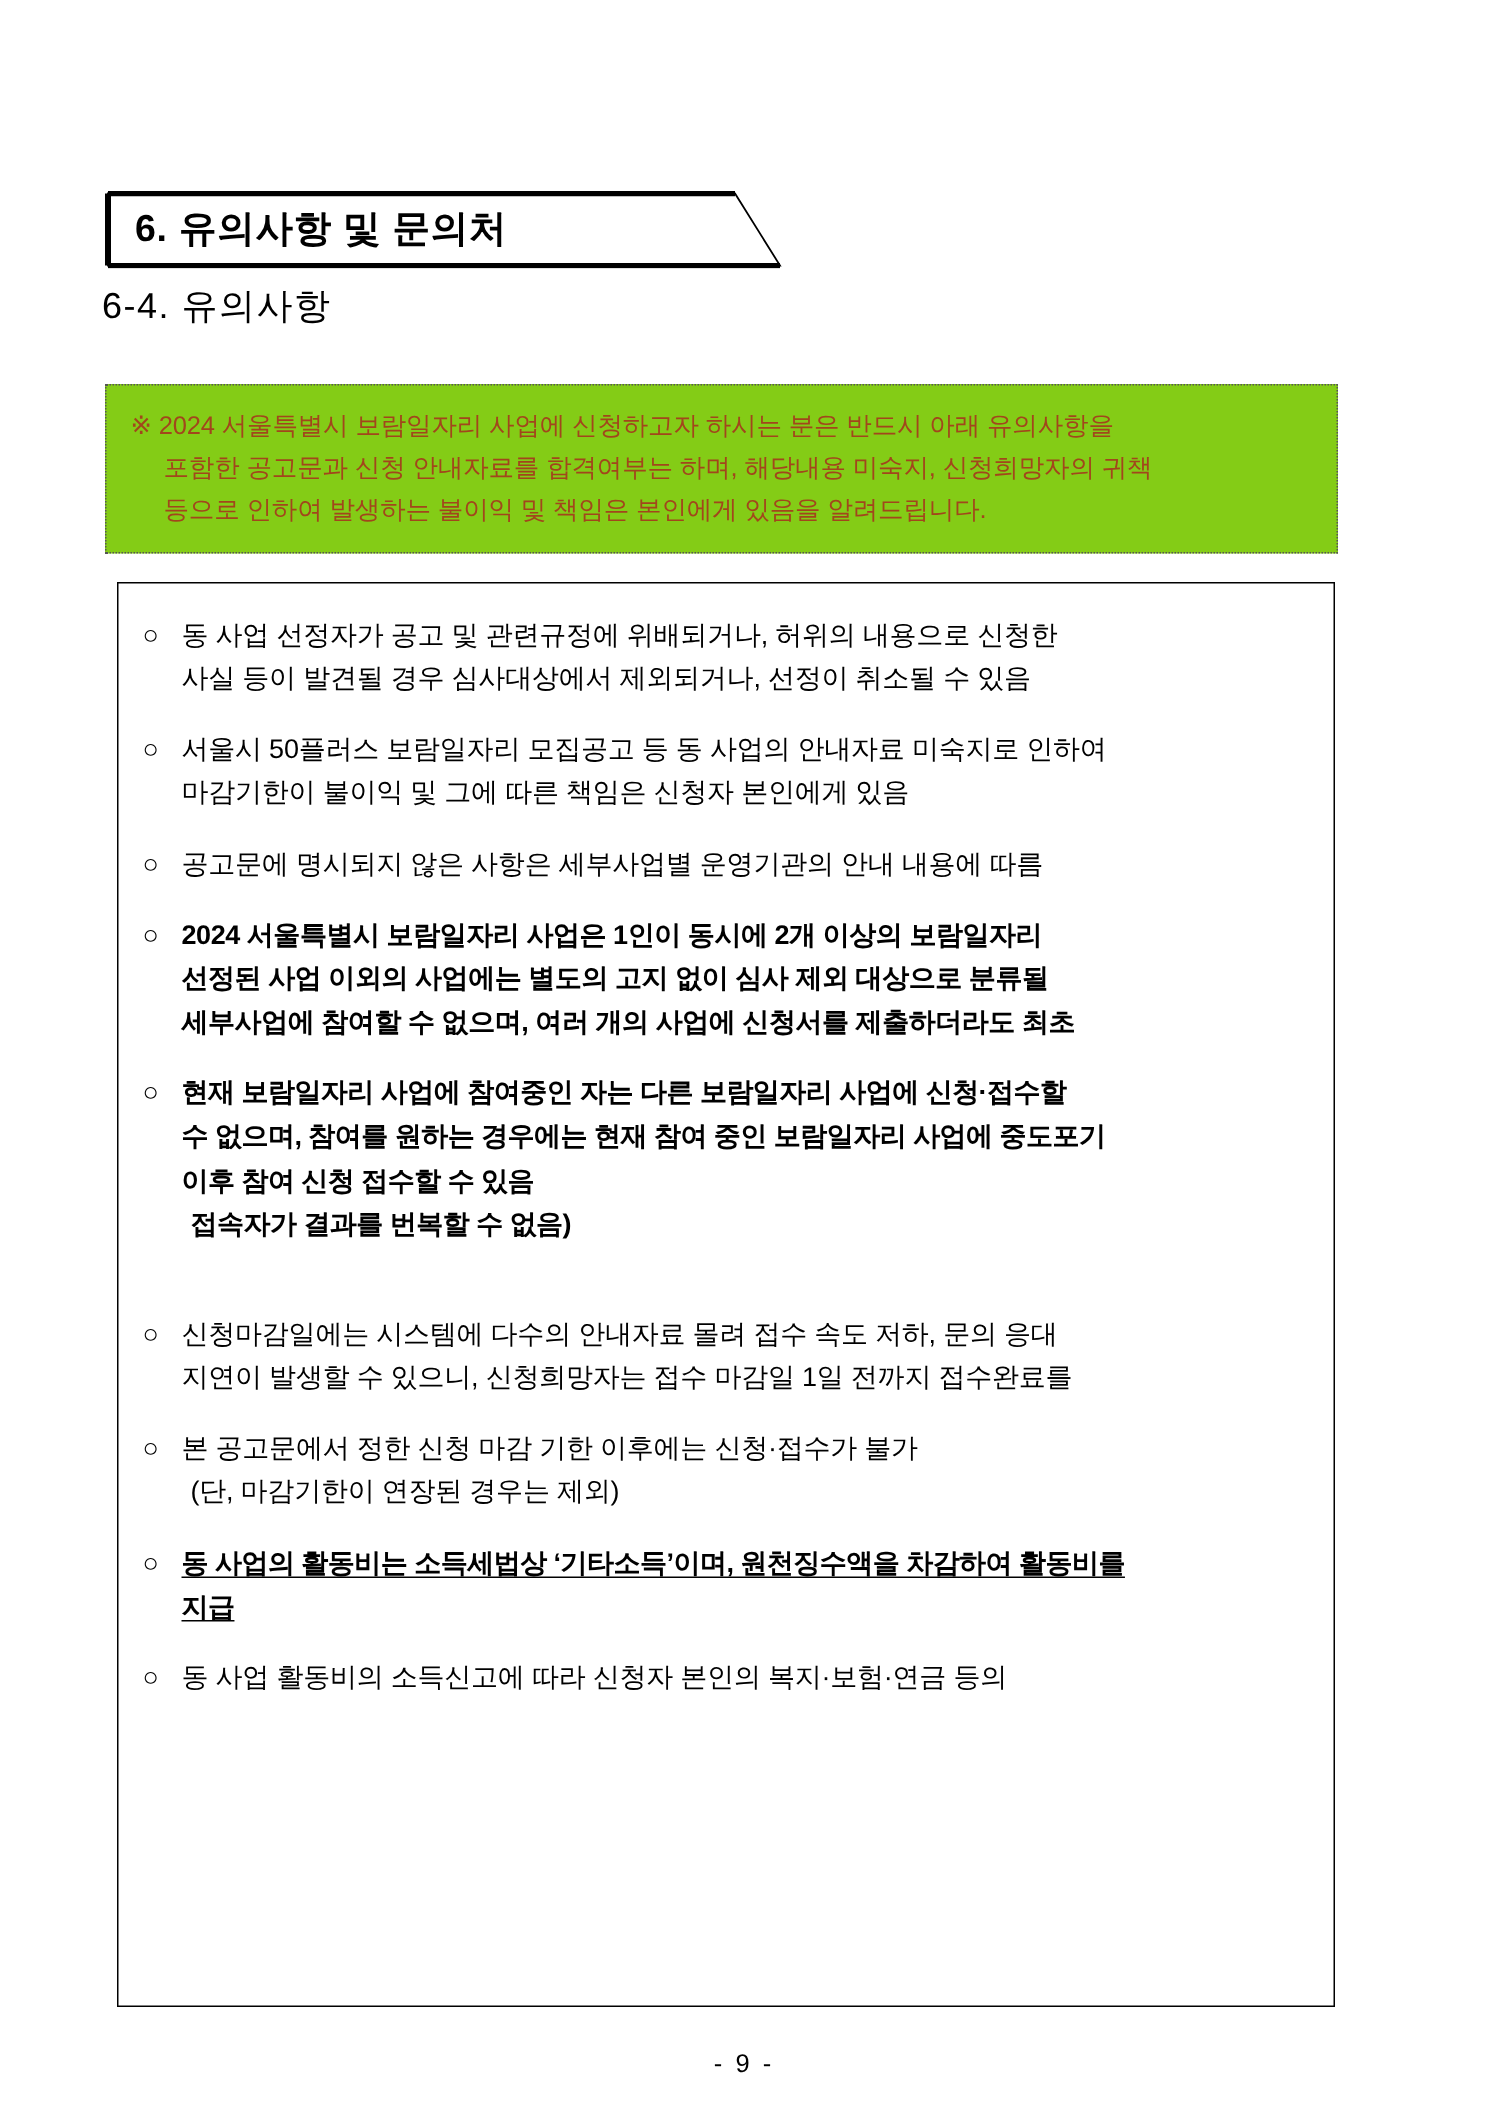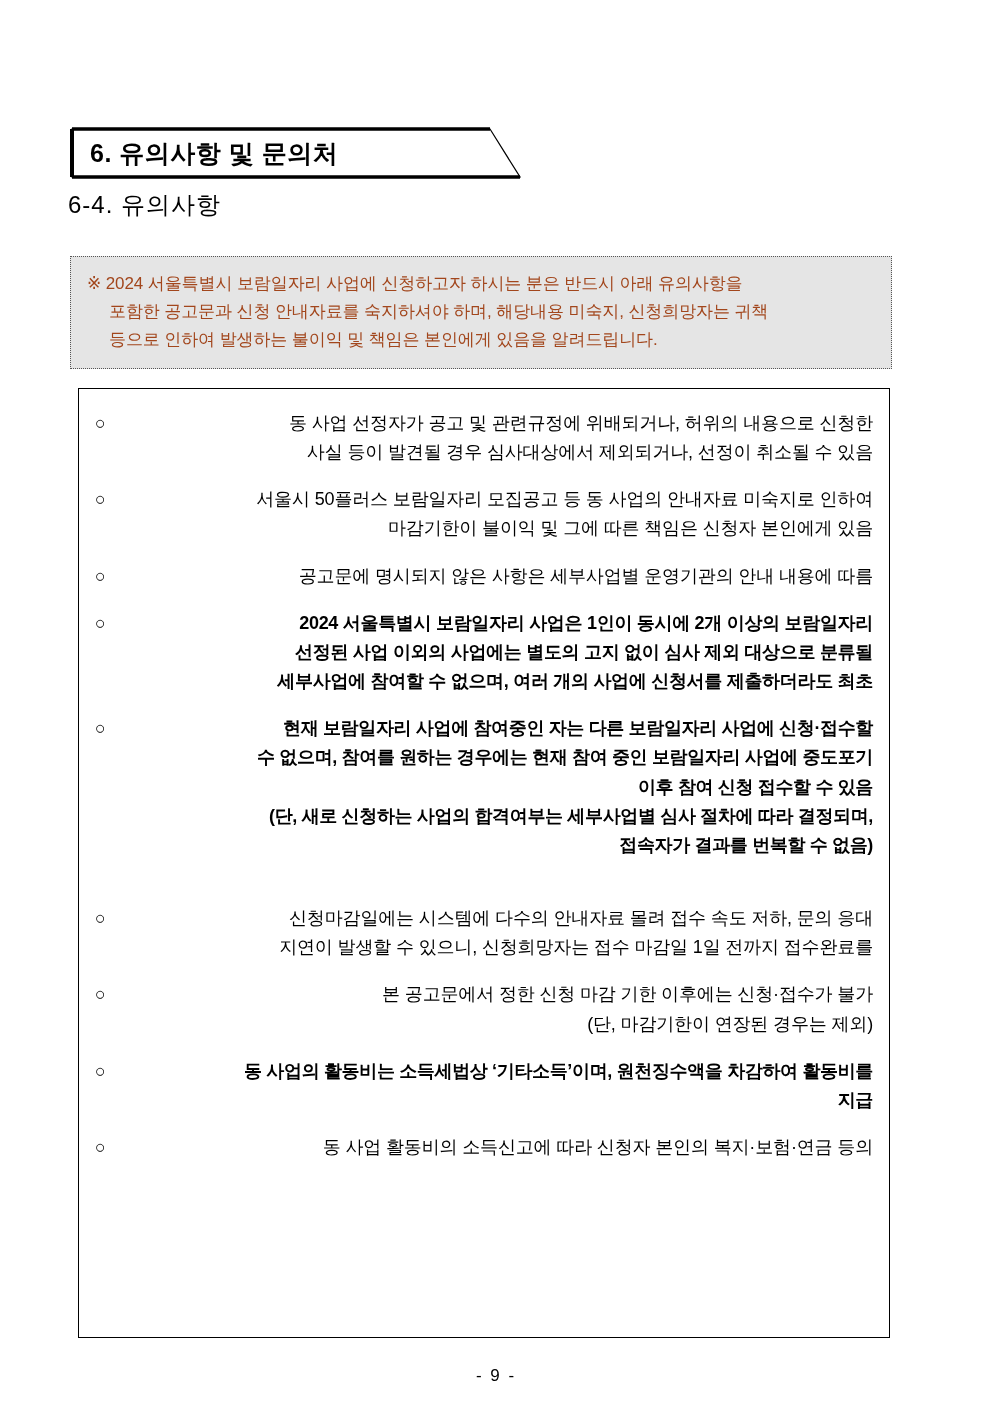--- a/index.html
+++ b/index.html
@@ -62,21 +62,21 @@
   }
 
   
   .notice-box {
     position: absolute;
     left: 70px;
     top: 228px;
     width: 822px;
     box-sizing: border-box;
     border: 1px dotted #555555;
-    background: #e5e5e5;
+    background: #84cc16;
     padding: 13px 16px 14px 16px;
   }
   .notice-line {
     color: #a2461c;
     font-size: 17px;
     line-height: 1.65;
     letter-spacing: -0.1px;
     white-space: nowrap;
   }
   .notice-line.indented {
@@ -108,31 +108,31 @@
     width: 26px;
     font-size: 18px;
     line-height: 1.62;
     text-align: left;
   }
   .bullet-text {
     flex: 1 1 auto;
     font-size: 18px;
     line-height: 1.62;
     letter-spacing: -0.15px;
-    text-align: right;
   }
 
   .bullet-line { white-space: nowrap; }
 
   
   .w-regular { font-weight: normal; }
   .w-medium  { font-weight: 600; letter-spacing: -0.3px; }
   .w-bold    { font-weight: bold; letter-spacing: -0.35px; }
 
   .underlined {
+    text-decoration: underline;
     text-underline-offset: 3px;
   }
 
   .sub-note {
     padding-left: 6px;
   }
 
   .spacer-gap { height: 26px; }
 
   
@@ -159,21 +159,21 @@
       <path d="M 2 2 L 2 50" stroke="#000000" stroke-width="4" fill="none"></path>
       <path d="M 2 50 L 450 50" stroke="#000000" stroke-width="3.5" fill="none"></path>
     </svg>
     <div class="section-banner-title">6. 유의사항 및 문의처</div>
   </div>
 
   <div class="sub-heading">6-4.  유의사항</div>
 
   <div class="notice-box">
     <div class="notice-line">※ 2024 서울특별시 보람일자리 사업에 신청하고자 하시는 분은 반드시 아래 유의사항을</div>
-    <div class="notice-line indented">포함한 공고문과 신청 안내자료를 숙지하셔야 하며, 해당내용 미숙지, 신청희망자는 귀책</div>
+    <div class="notice-line indented">포함한 공고문과 신청 안내자료를 합격여부는 하며, 해당내용 미숙지, 신청희망자의 귀책</div>
     <div class="notice-line indented">등으로 인하여 발생하는 불이익 및 책임은 본인에게 있음을 알려드립니다.</div>
   </div>
 
   <div class="content-box" id="content-box">
       <div class="bullet-item">
         <div class="bullet-marker w-regular">○</div>
         <div class="bullet-text w-regular">
           <div class="bullet-line">동 사업 선정자가 공고 및 관련규정에 위배되거나, 허위의 내용으로 신청한</div>
           <div class="bullet-line">사실 등이 발견될 경우 심사대상에서 제외되거나, 선정이 취소될 수 있음</div>
         </div>
@@ -198,21 +198,20 @@
           <div class="bullet-line">선정된 사업 이외의 사업에는 별도의 고지 없이 심사 제외 대상으로 분류될</div>
           <div class="bullet-line">세부사업에 참여할 수 없으며, 여러 개의 사업에 신청서를 제출하더라도 최초</div>
         </div>
       </div>
       <div class="bullet-item">
         <div class="bullet-marker w-bold">○</div>
         <div class="bullet-text w-bold">
           <div class="bullet-line">현재 보람일자리 사업에 참여중인 자는 다른 보람일자리 사업에 신청·접수할</div>
           <div class="bullet-line">수 없으며, 참여를 원하는 경우에는 현재 참여 중인 보람일자리 사업에 중도포기</div>
           <div class="bullet-line">이후 참여 신청 접수할 수 있음</div>
-          <div class="bullet-line sub-note">(단, 새로 신청하는 사업의 합격여부는 세부사업별 심사 절차에 따라 결정되며,</div>
           <div class="bullet-line sub-note">접속자가 결과를 번복할 수 없음)</div>
           <div class="spacer-gap"></div>
         </div>
       </div>
       <div class="bullet-item">
         <div class="bullet-marker w-regular">○</div>
         <div class="bullet-text w-regular">
           <div class="bullet-line">신청마감일에는 시스템에 다수의 안내자료 몰려 접수 속도 저하, 문의 응대</div>
           <div class="bullet-line">지연이 발생할 수 있으니, 신청희망자는 접수 마감일 1일 전까지 접수완료를</div>
         </div>

